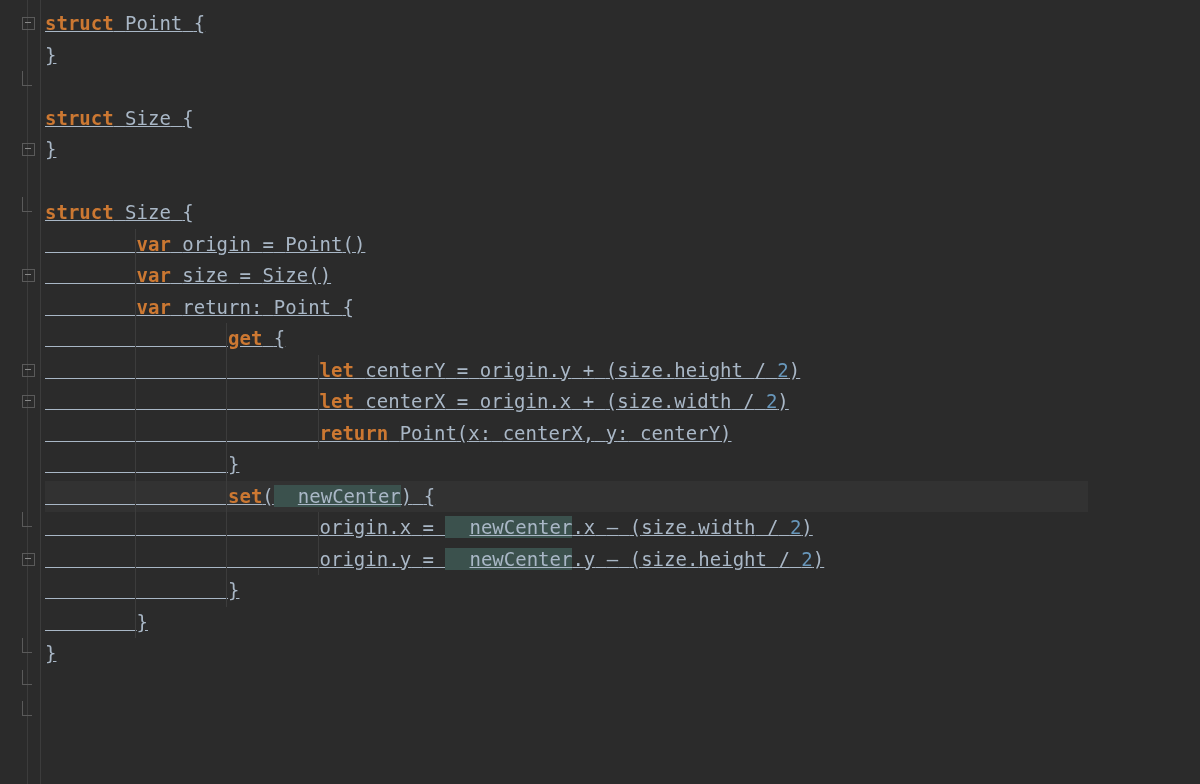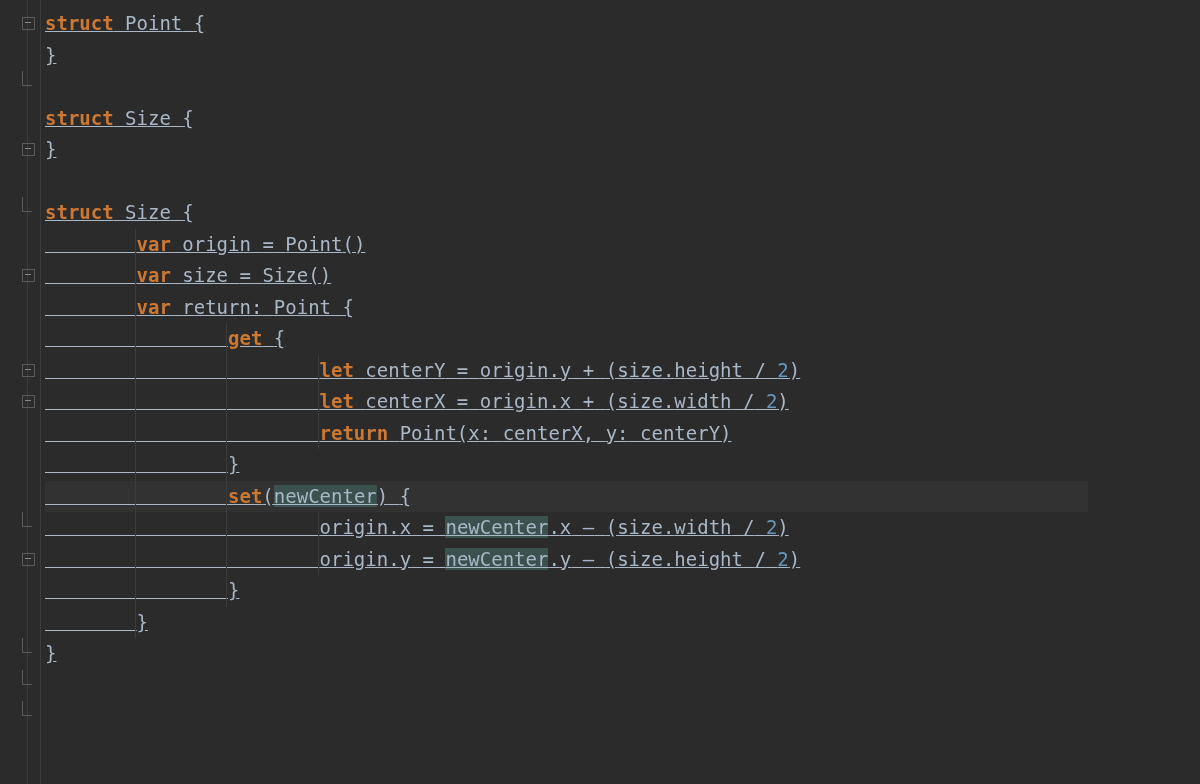--- a/index.html
+++ b/index.html
@@ -113,21 +113,21 @@
     margin-left:-1px;
     position:absolute;
   }
   
   .kw{color:#cc7832;font-weight:bold;} 
   .type{color:#a9b7c6;}
   .ident{color:#a9b7c6;}
   .num{color:#6897bb;}
   .op{color:#a9b7c6;}
   .punc{color:#a9b7c6;}
-  .hlword{background:#3b514d !important;border-radius:0;}
+  .hlword{background:#3b514d !important;border-radius:0;padding-left:24px;}
 </style>
 </head>
 <body>
 
 <div class="editor">
   <div class="gutter">
     <div class="gutter-line"></div>
     <div id="gutter-rows" style="padding-top:8px;">
         <div class="gline">
           <div class="fold open"></div>

